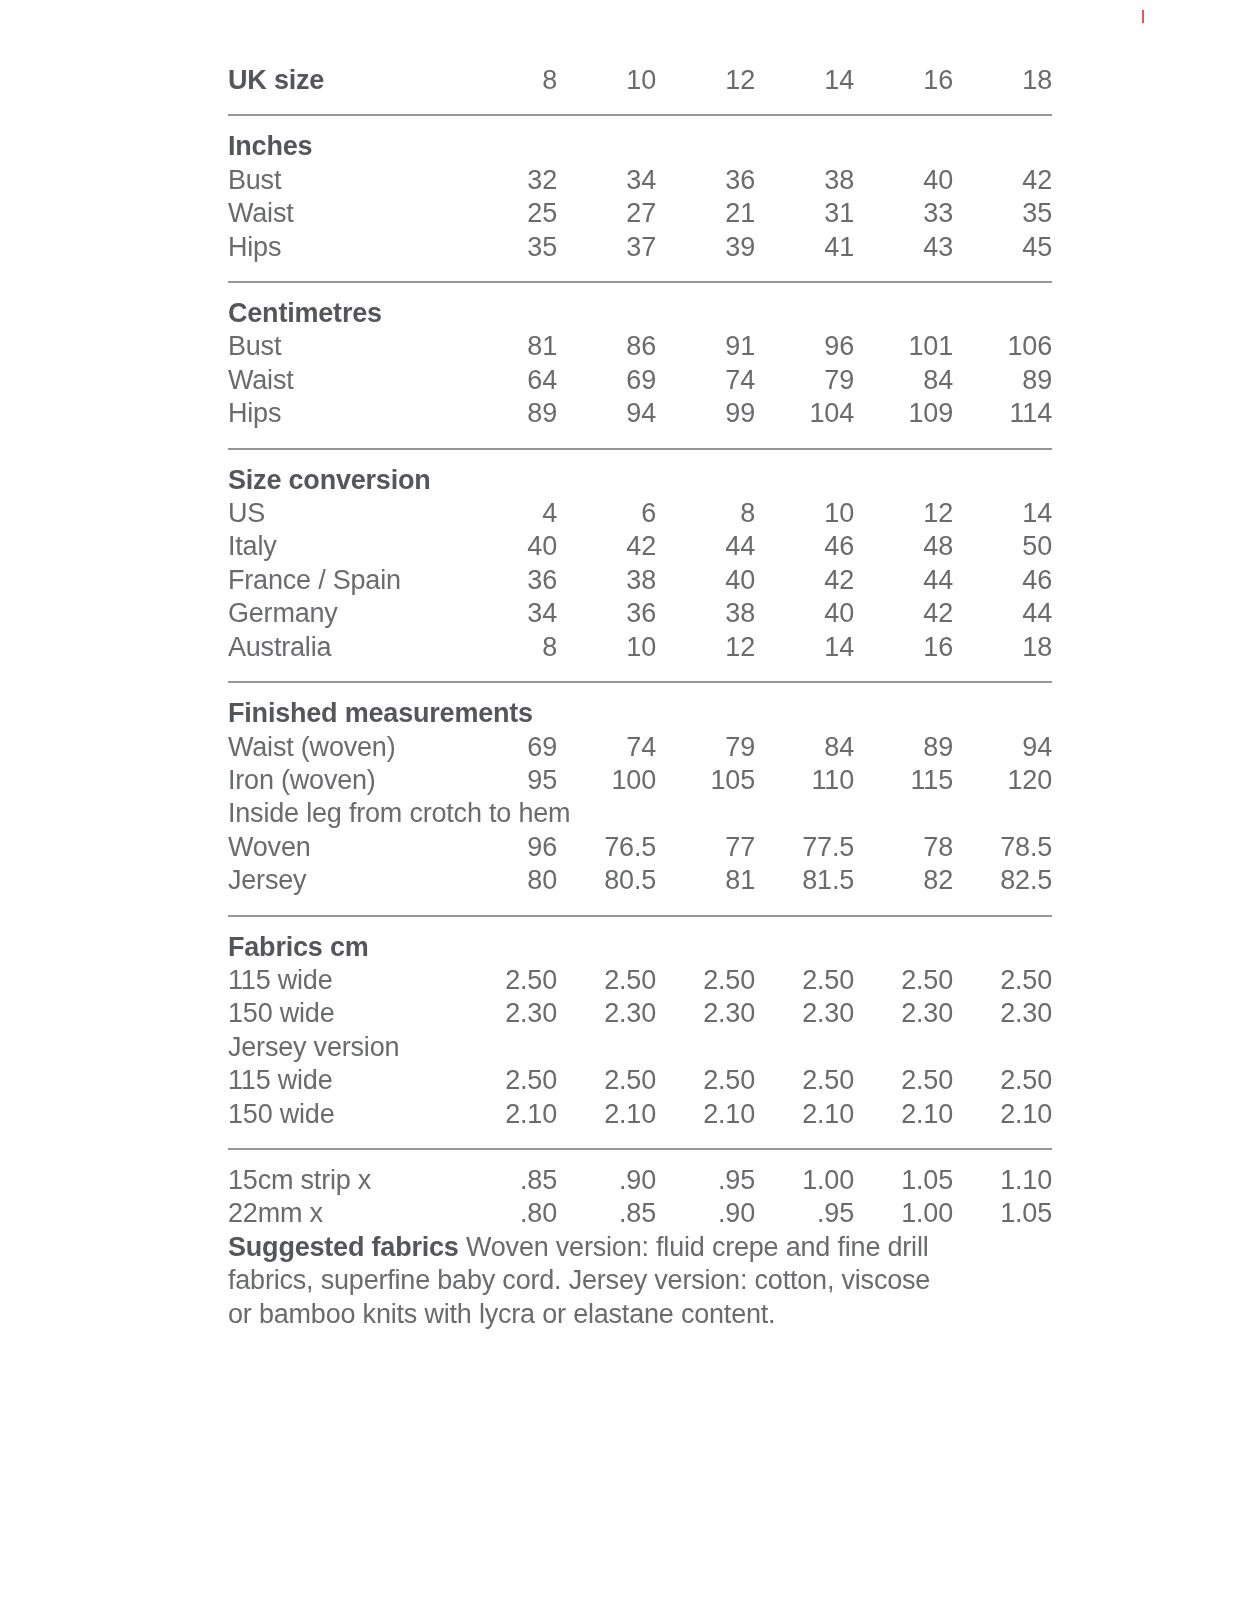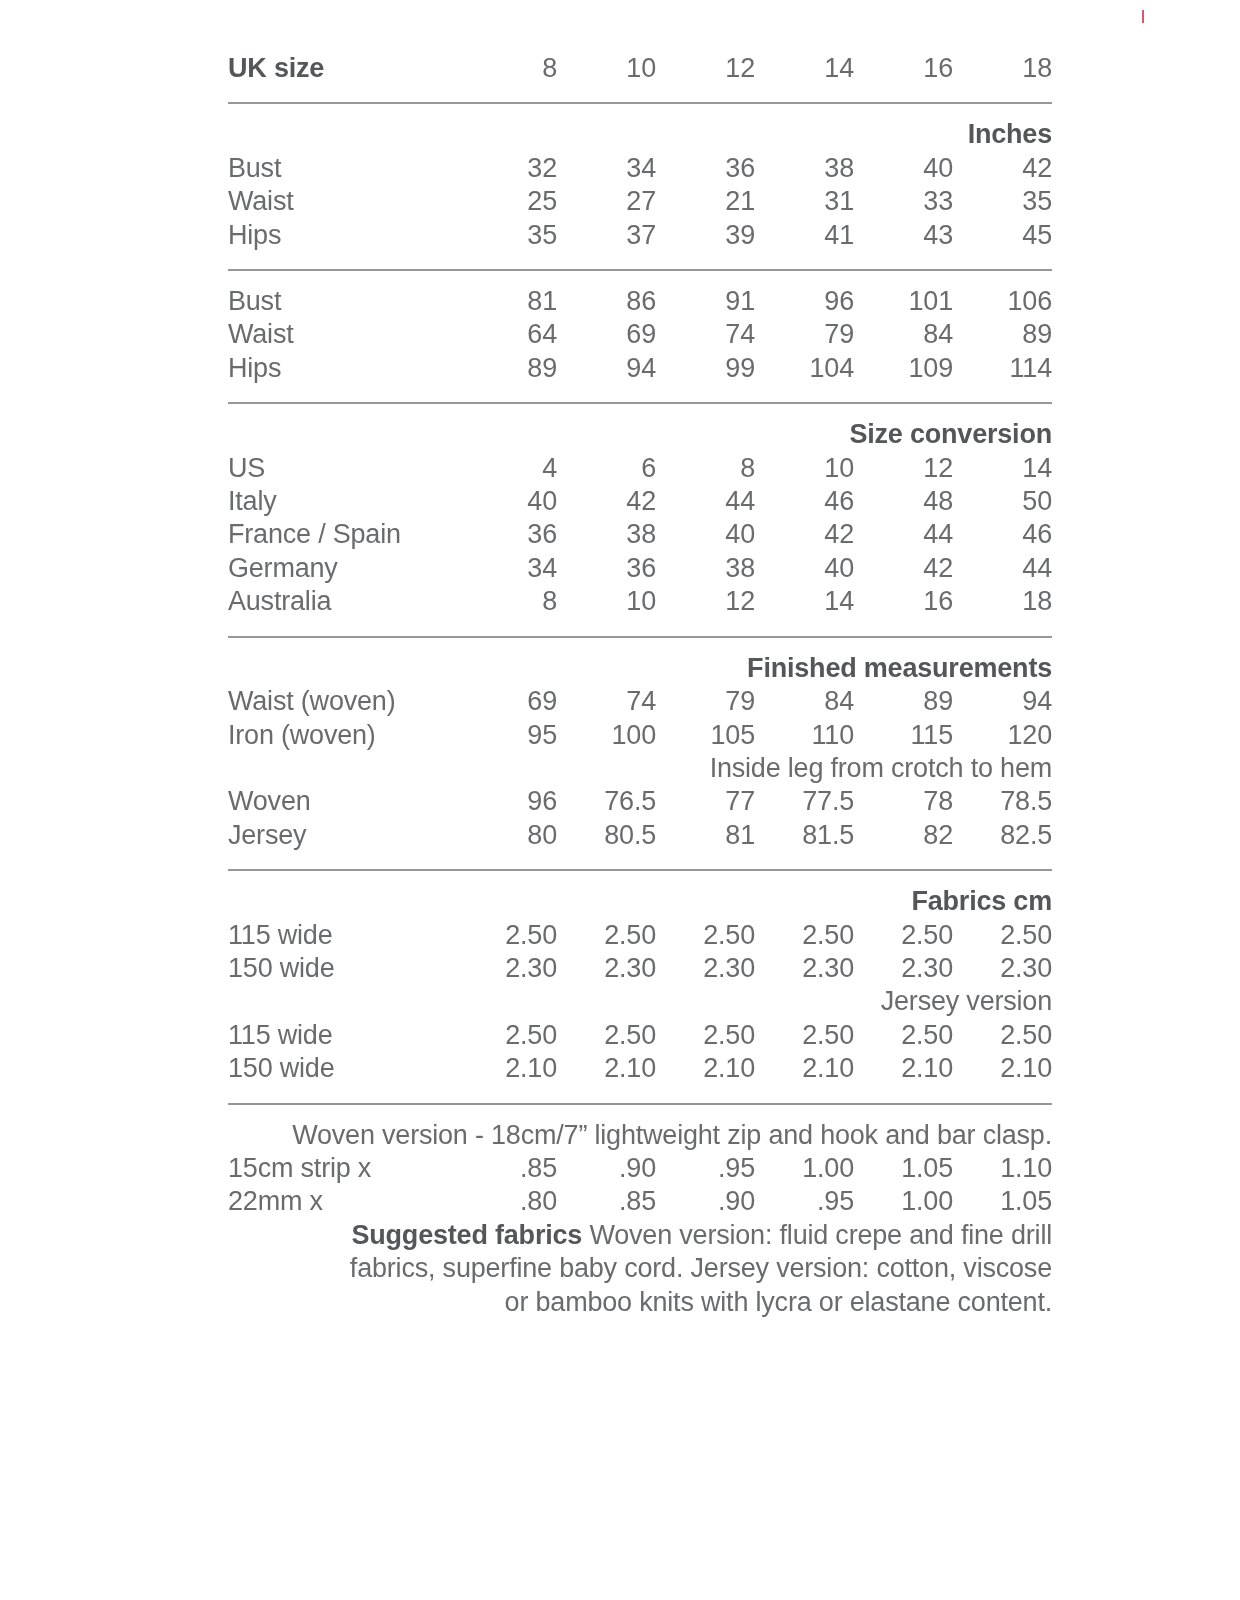--- a/index.html
+++ b/index.html
@@ -19,33 +19,33 @@
     overflow:hidden;
   }
   .crop-mark{
     position:absolute;
     left:1142px;top:10px;
     width:2px;height:13px;
     background:var(--mark-color);
   }
   .chart-wrap{
     position:absolute;
-    left:228px;top:52px;
+    left:228px;top:64px;
     width:824px;
     font-size:27px;
     line-height:33.4px;
     letter-spacing:-0.2px;
   }
   .row{
     display:grid;
     grid-template-columns:230px repeat(6,99px);
     white-space:nowrap;
   }
   .row-label{grid-column:1;text-align:left;}
-  .row-full{grid-column:1 / -1;text-align:right;white-space:nowrap;}
+  .row-full{grid-column:1 / -1;text-align:left;white-space:nowrap;}
   .cell{text-align:right;}
   .bold{font-weight:700;color:var(--heading-color);}
   hr.section-rule{
     border:none;
     height:2px;
     background:var(--rule-color);
     margin:17px 0 14px 0;
     width:824px;
   }
 </style>
@@ -90,20 +90,23 @@
         <div class="row-label">Hips</div>
         <div class="cell">35</div>
         <div class="cell">37</div>
         <div class="cell">39</div>
         <div class="cell">41</div>
         <div class="cell">43</div>
         <div class="cell">45</div>
       </div>
       <hr class="section-rule">
       <div class="row">
+        <div class="row-full bold">Centimetres</div>
+      </div>
+      <div class="row">
         <div class="row-label">Bust</div>
         <div class="cell">81</div>
         <div class="cell">86</div>
         <div class="cell">91</div>
         <div class="cell">96</div>
         <div class="cell">101</div>
         <div class="cell">106</div>
       </div>
       <div class="row">
         <div class="row-label">Waist</div>
@@ -253,23 +256,20 @@
         <div class="row-label">150 wide</div>
         <div class="cell">2.10</div>
         <div class="cell">2.10</div>
         <div class="cell">2.10</div>
         <div class="cell">2.10</div>
         <div class="cell">2.10</div>
         <div class="cell">2.10</div>
       </div>
       <hr class="section-rule">
       <div class="row">
-        <div class="row-full">Woven version - 18cm/7” lightweight zip and hook and bar clasp.</div>
-      </div>
-      <div class="row">
         <div class="row-label">15cm strip x</div>
         <div class="cell">.85</div>
         <div class="cell">.90</div>
         <div class="cell">.95</div>
         <div class="cell">1.00</div>
         <div class="cell">1.05</div>
         <div class="cell">1.10</div>
       </div>
       <div class="row">
         <div class="row-label">22mm x</div>

